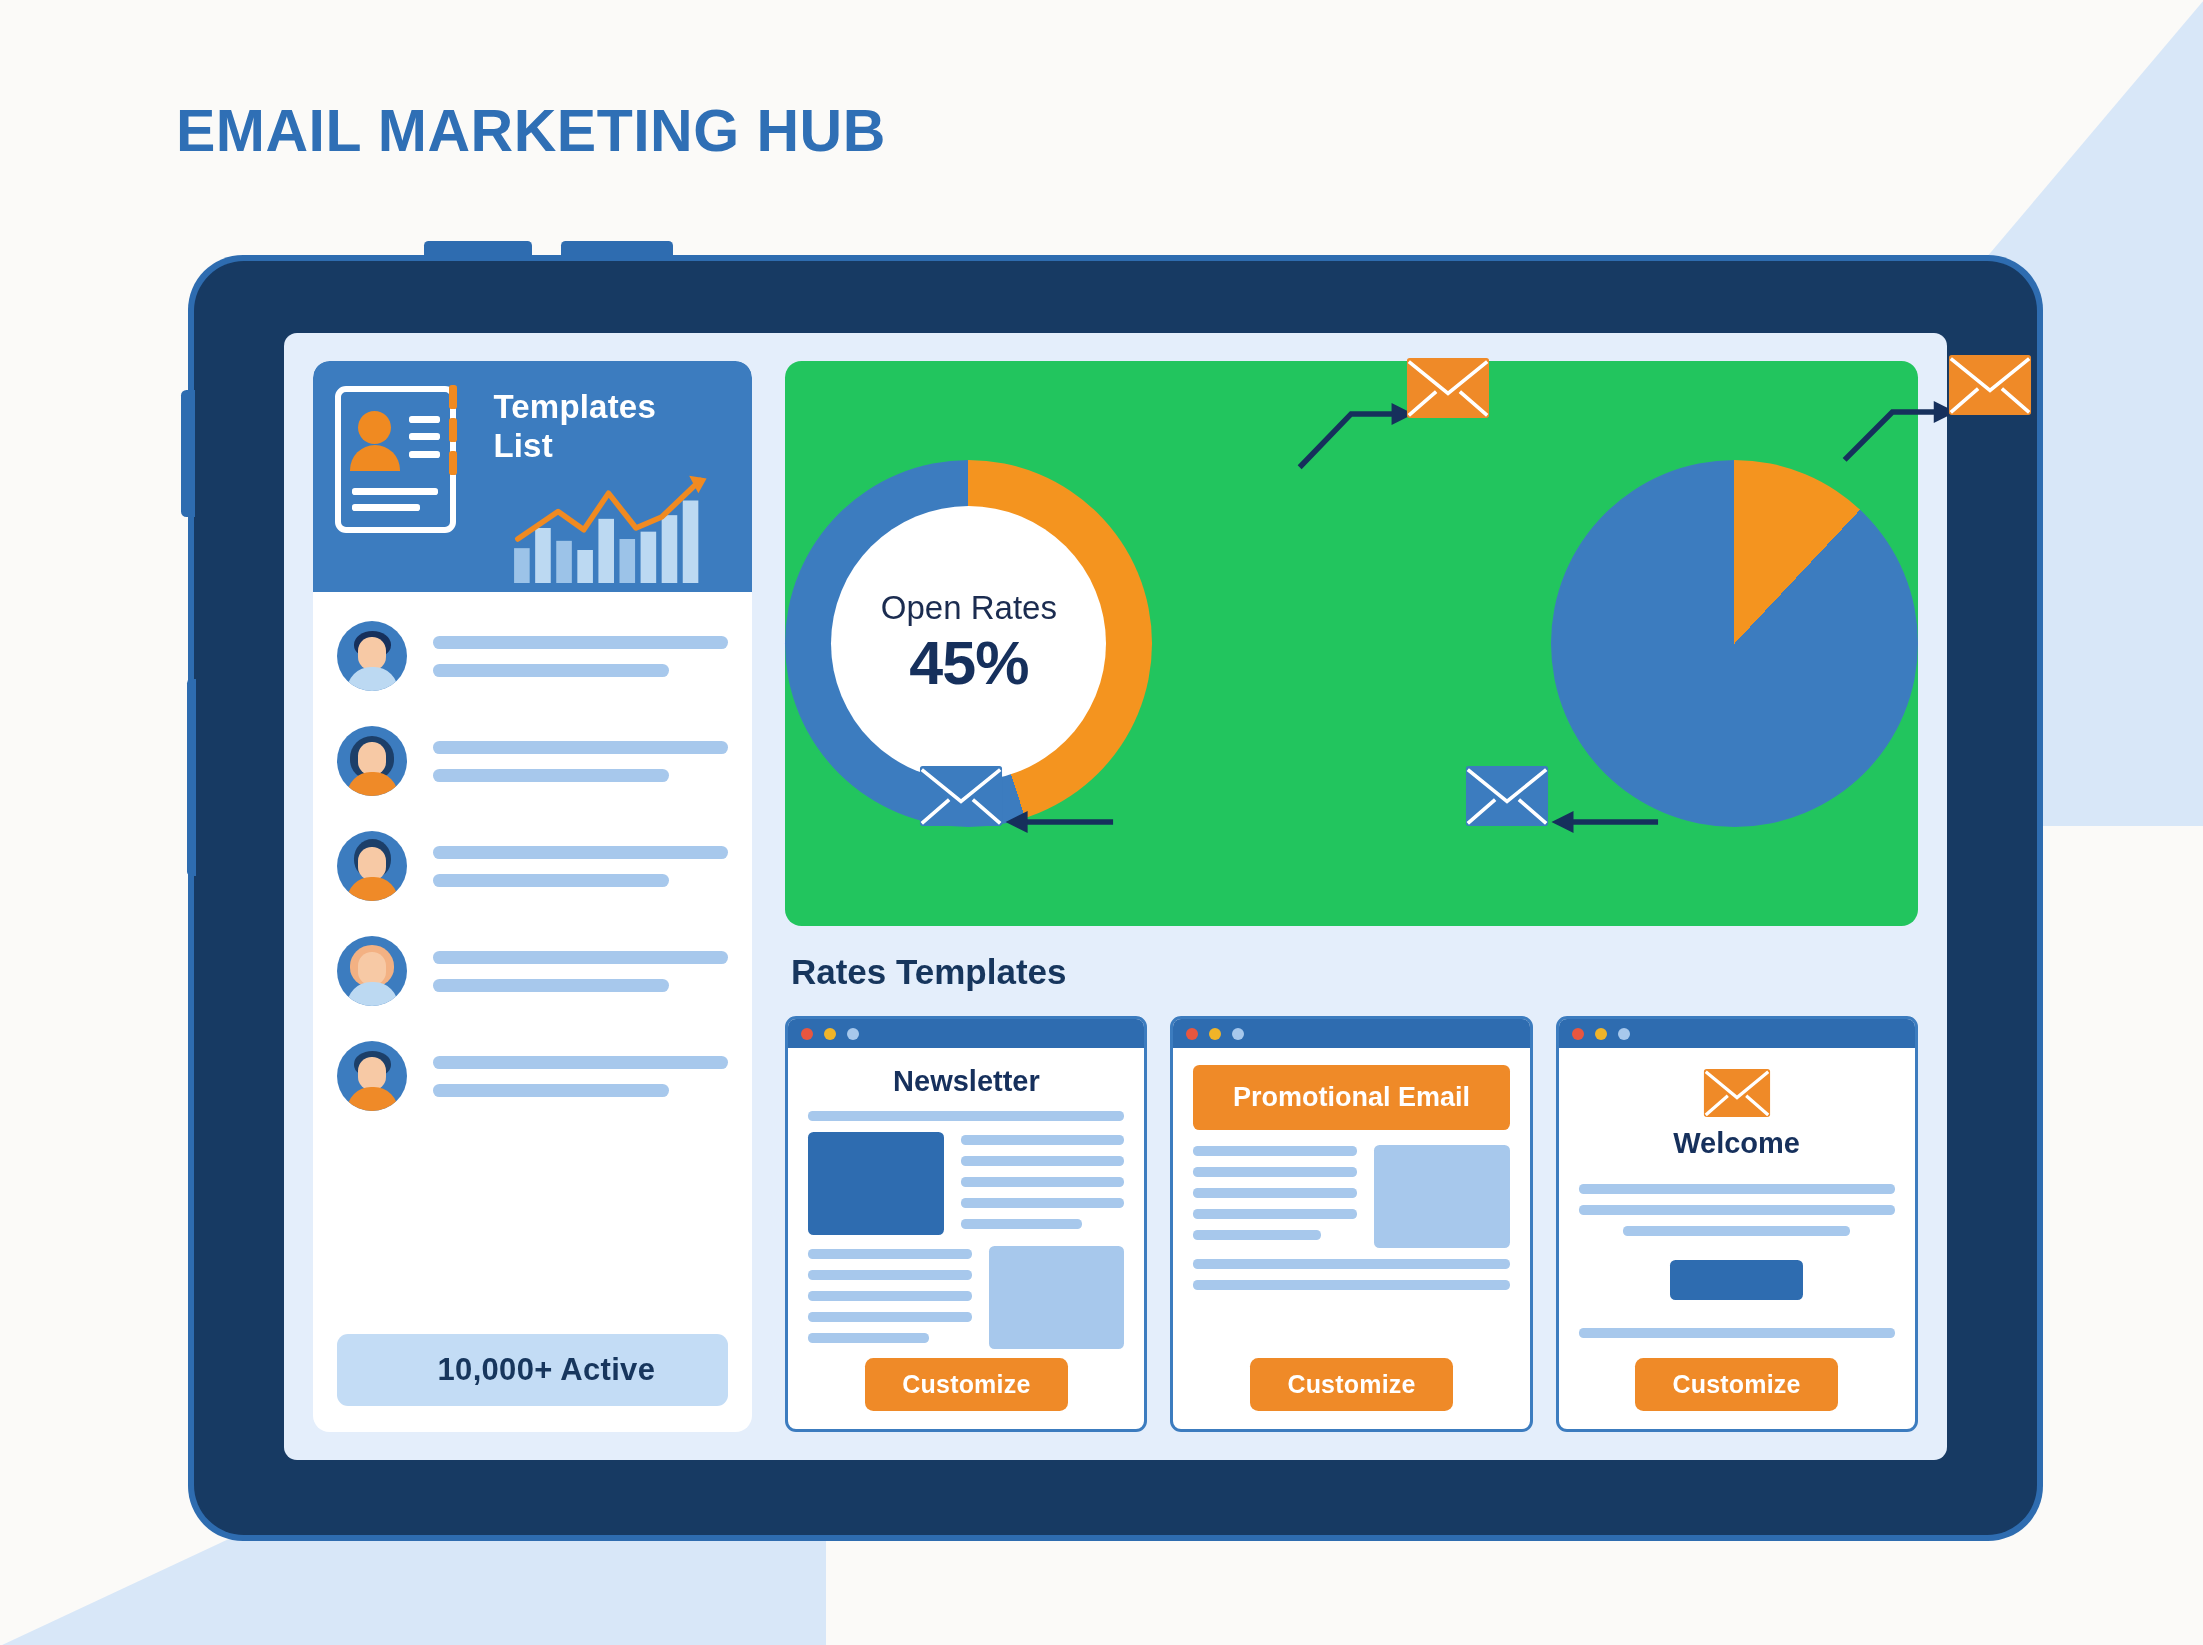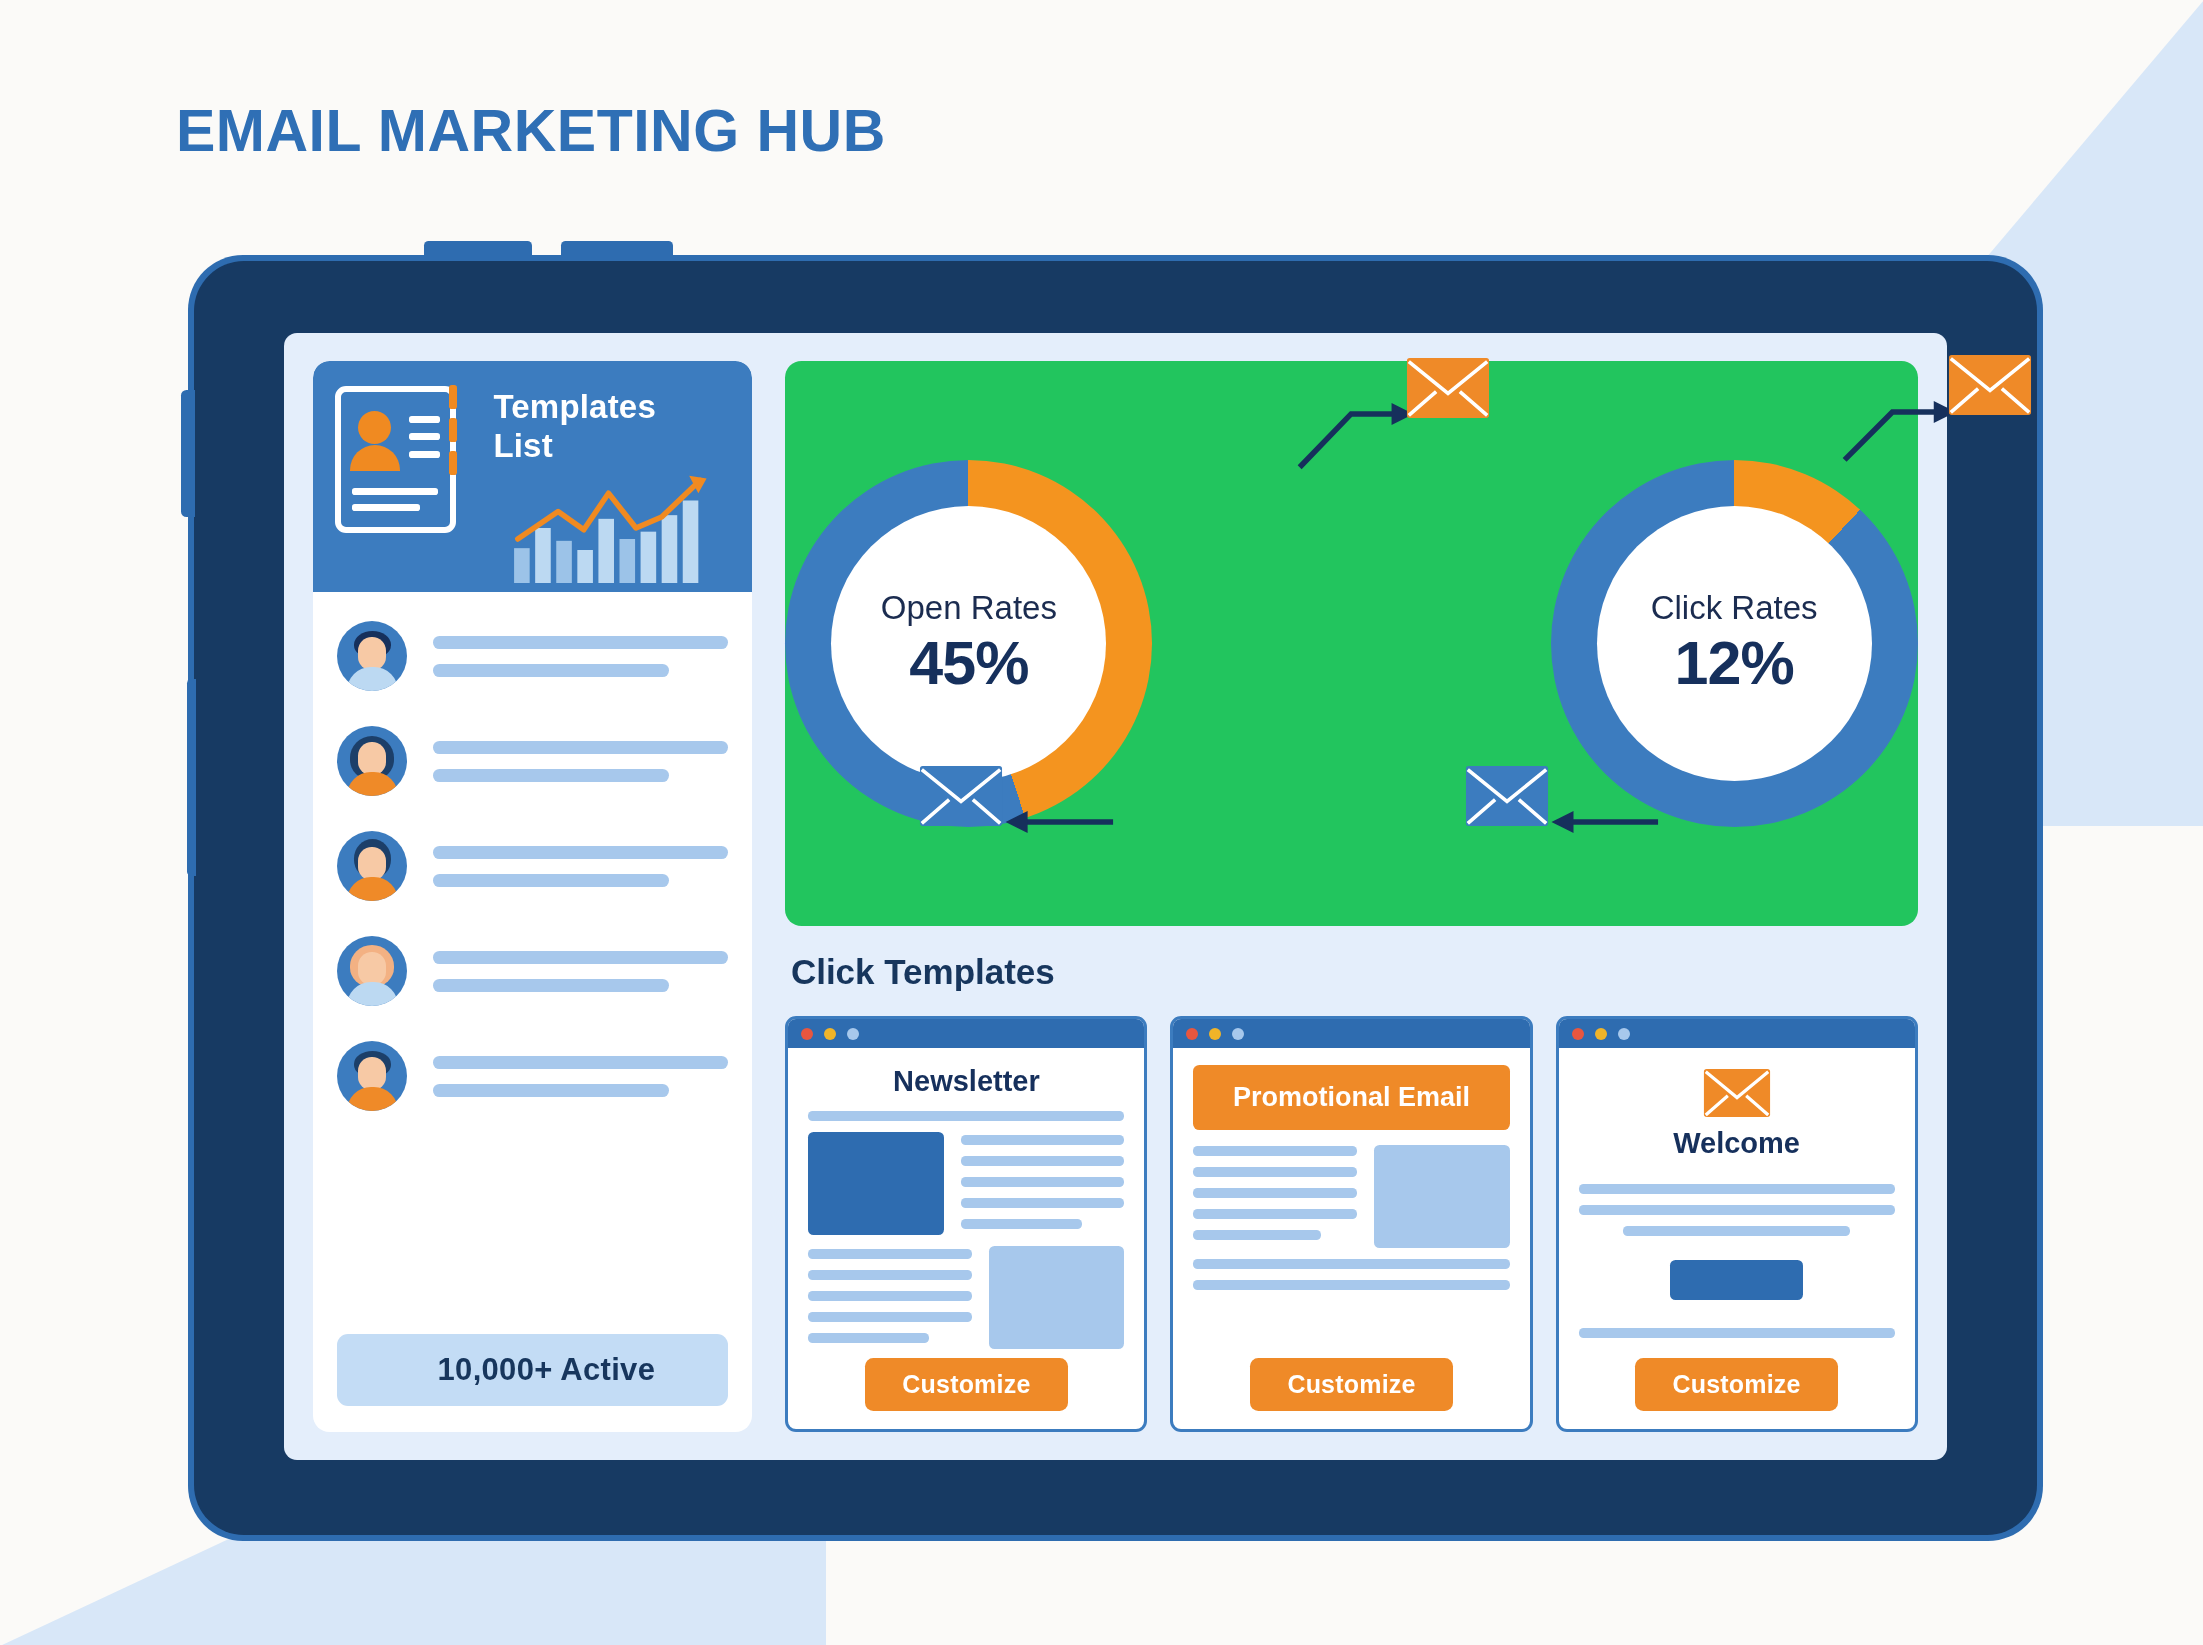--- a/index.html
+++ b/index.html
@@ -341,24 +341,20 @@
           <div class="donut-wrap">
             <div class="donut" id="donut-open" style="background: conic-gradient(rgb(244, 148, 31) 0deg, rgb(244, 148, 31) 162deg, rgb(60, 124, 191) 162deg, rgb(60, 124, 191) 360deg);"></div>
             <div class="donut-hole">
               <div class="donut-label">Open Rates</div>
               <div class="donut-value">45%</div>
             </div>
           </div>
 
           <div class="donut-wrap">
             <div class="donut" id="donut-click" style="background: conic-gradient(rgb(244, 148, 31) 0deg, rgb(244, 148, 31) 43.2deg, rgb(60, 124, 191) 43.2deg, rgb(60, 124, 191) 360deg);"></div>
-            <div class="donut-hole">
-              <div class="donut-label">Click Rates</div>
-              <div class="donut-value">12%</div>
-            </div>
           </div>
 
           <svg class="arrow-svg" style="left:0;top:0;width:100%;height:100%;" viewBox="0 0 1232 560" width="1131" height="514">
             <path d="M560 88 L616 30 L672 30" fill="none" stroke="#16305c" stroke-width="6"></path>
             <path d="M660 18 L684 30 L660 42 Z" fill="#16305c"></path>
             <path d="M357 474 L300 474 L252 474" fill="none" stroke="#16305c" stroke-width="6"></path>
             <path d="M264 462 L240 474 L264 486 Z" fill="#16305c"></path>
             <path d="M1153 80 L1205 28 L1262 28" fill="none" stroke="#16305c" stroke-width="6"></path>
             <path d="M1250 16 L1274 28 L1250 40 Z" fill="#16305c"></path>
             <path d="M950 474 L900 474 L846 474" fill="none" stroke="#16305c" stroke-width="6"></path>
@@ -380,21 +376,21 @@
             <path d="M3 5 L46 40 L89 5" fill="none" stroke="#fff" stroke-width="4"></path>
             <path d="M3 64 L33 38 M89 64 L59 38" stroke="#fff" stroke-width="4"></path>
           </svg>
           <svg class="envelope" style="left:680px;top:404px;" viewBox="0 0 92 68">
             <rect x="1" y="1" width="90" height="66" rx="3" fill="#3c7cbf"></rect>
             <path d="M3 5 L46 40 L89 5" fill="none" stroke="#fff" stroke-width="4"></path>
             <path d="M3 64 L33 38 M89 64 L59 38" stroke="#fff" stroke-width="4"></path>
           </svg>
         </div>
 
-        <div class="tpl-heading">Click Templates</div>
+        <div class="tpl-heading">Rates Templates</div>
 
         <div class="tpl-grid">
 
           <div class="tpl-card">
             <div class="tpl-bar">
               <span class="dot" style="background:#e8563f"></span>
               <span class="dot" style="background:#f0b429"></span>
               <span class="dot" style="background:#a7c8ec"></span>
             </div>
             <div class="tpl-body">

